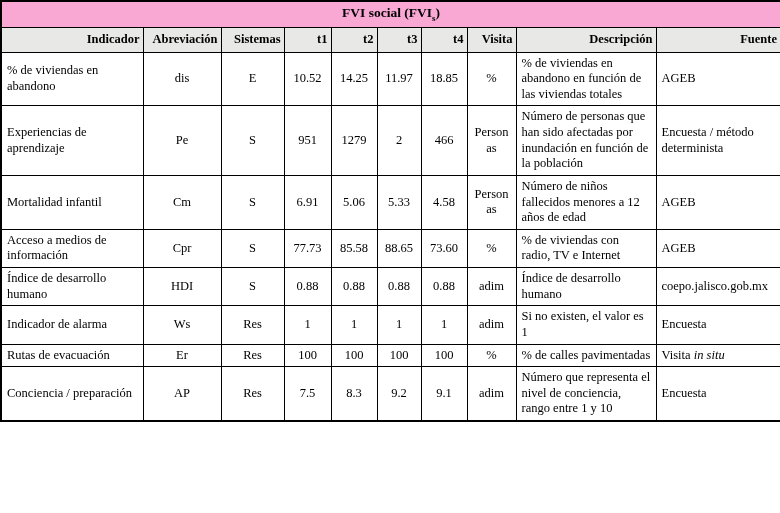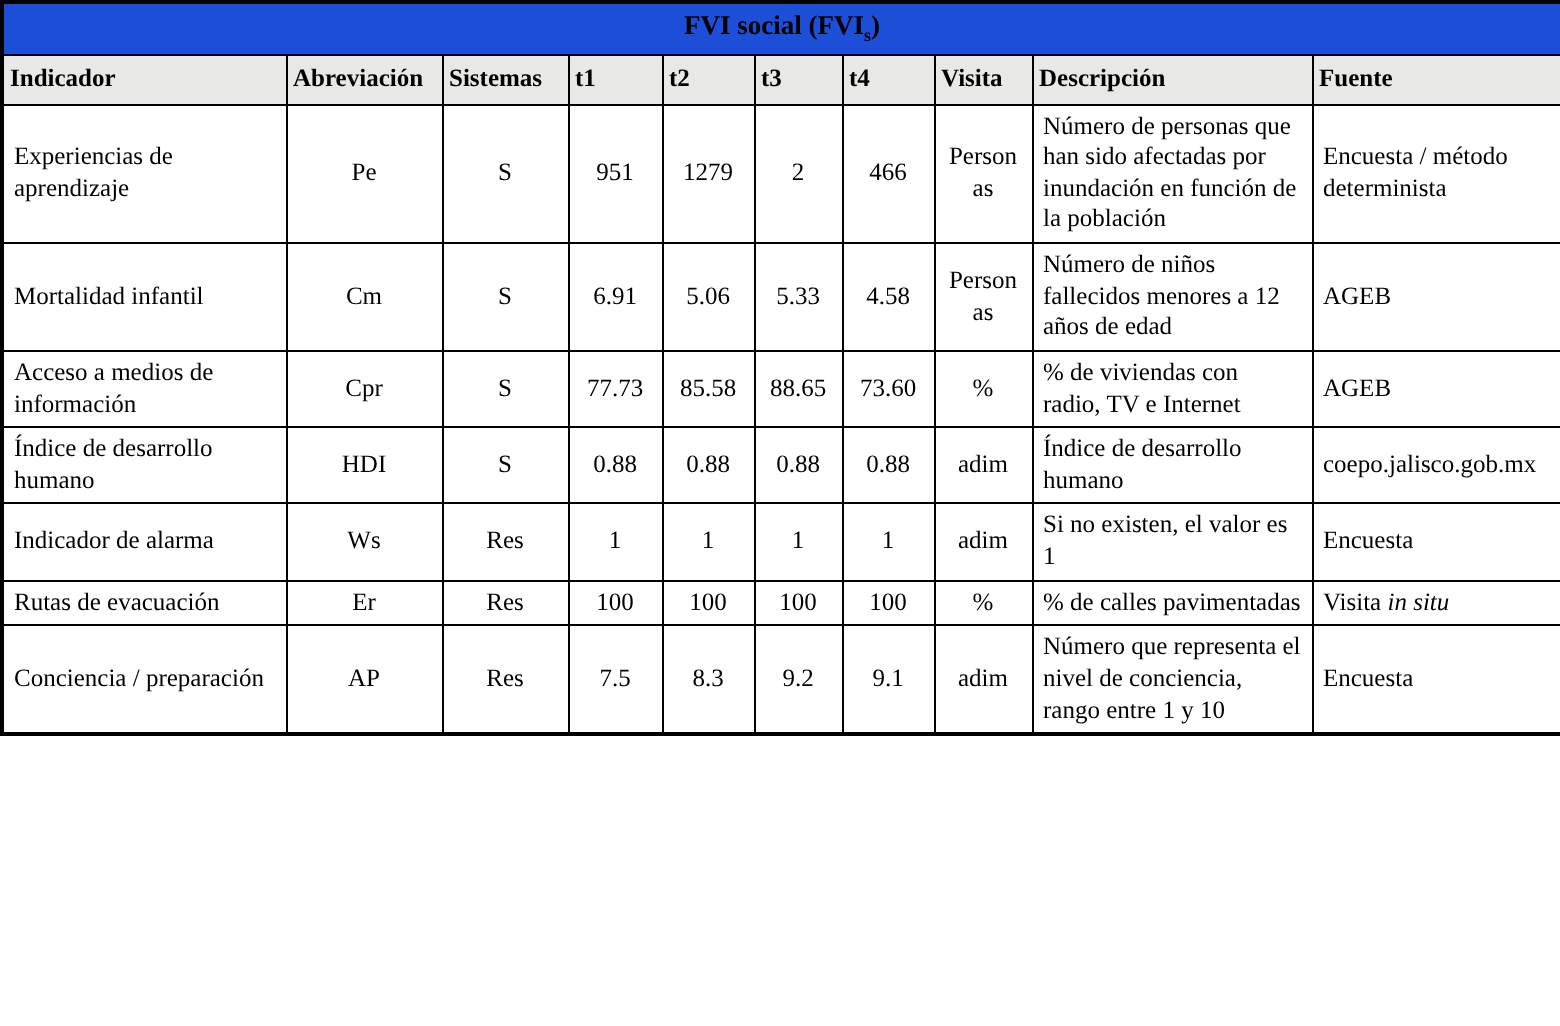--- a/index.html
+++ b/index.html
@@ -13,30 +13,30 @@
     line-height: 1.25;
   }
   table.fvi td, table.fvi th {
     border: 1px solid #000;
     vertical-align: middle;
     padding: 3px 5px;
     overflow: hidden;
     word-wrap: break-word;
   }
   tr.title-row td {
-    background: #1d4ed8;
+    background: #f9a8d4;
     text-align: center;
     font-weight: bold;
     font-size: 13.5px;
     padding: 3px 4px;
   }
   tr.header-row th {
     background: #e8e8e6;
     font-weight: bold;
-    text-align: left;
+    text-align: right;
     padding: 4px 3px;
   }
   td.c { text-align: center; }
   td.l { text-align: left; }
   .it { font-style: italic; }
   sub { font-size: 9px; }
 </style>
 </head>
 <body>
 
@@ -65,20 +65,32 @@
       <th>t2</th>
       <th>t3</th>
       <th>t4</th>
       <th>Visita</th>
       <th>Descripción</th>
       <th>Fuente</th>
     </tr>
 
 
 
+    <tr>
+      <td class="l">% de viviendas en abandono</td>
+      <td class="c">dis</td>
+      <td class="c">E</td>
+      <td class="c">10.52</td>
+      <td class="c">14.25</td>
+      <td class="c">11.97</td>
+      <td class="c">18.85</td>
+      <td class="c">%</td>
+      <td class="l">% de viviendas en abandono en función de las viviendas totales</td>
+      <td class="l">AGEB</td>
+    </tr>
 
     <tr>
       <td class="l">Experiencias de aprendizaje</td>
       <td class="c">Pe</td>
       <td class="c">S</td>
       <td class="c">951</td>
       <td class="c">1279</td>
       <td class="c">2</td>
       <td class="c">466</td>
       <td class="c">Personas</td>

